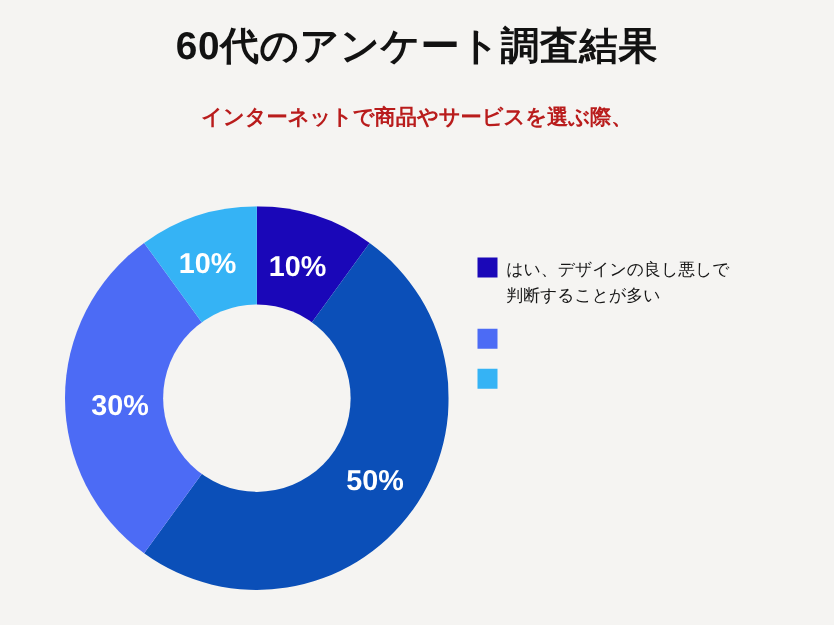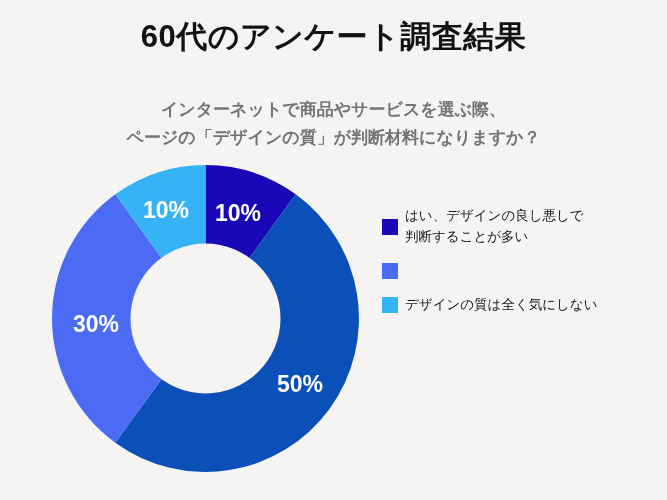--- a/index.html
+++ b/index.html
@@ -36,23 +36,22 @@
     white-space: nowrap;
   }
   .subtitle {
     position: absolute;
     left: 0;
     top: 80px;
     width: 667px;
     text-align: center;
     font-size: 17px;
     font-weight: bold;
-    color: #737373;
+    color: #b91c1c;
     line-height: 1.65;
-    margin-top: 16px;
   }
   .subtitle .sub-line {
     display: block;
     white-space: nowrap;
   }
   
   .chart-wrap {
     position: absolute;
     left: 52px;
     top: 165px;
@@ -72,21 +71,20 @@
   }
   
   .legend {
     position: absolute;
     left: 382px;
     top: 206px;
     width: 280px;
   }
   .legend-item {
     display: flex;
-    align-items: center;
     margin-bottom: 16px;
   }
   .legend-item:last-child {
     margin-bottom: 0;
   }
   .legend-swatch {
     width: 16px;
     height: 16px;
     flex: 0 0 16px;
     margin-right: 7px;
@@ -100,21 +98,20 @@
 </style>
 </head>
 <body style="background: rgb(245, 244, 242);">
 
 <div class="canvas">
 
   <div class="title">60代のアンケート調査結果</div>
 
   <div class="subtitle">
     <span class="sub-line">インターネットで商品やサービスを選ぶ際、</span>
-    <span class="sub-line">ページの「デザインの質」が判断材料になりますか？</span>
   </div>
 
   <div class="chart-wrap">
     <svg class="chart-svg" viewBox="0 0 307 307">
       <g id="donut-segments">
           <path d="M 153.5 153.5 L 153.5 0 A 153.5 153.5 0 0 1 243.72503622689464 29.315891363445573 Z" fill="#1a07b8"></path>
           <path d="M 153.5 153.5 L 243.72503622689464 29.315891363445573 A 153.5 153.5 0 0 1 63.274963773105384 277.6841086365544 Z" fill="#0b4fb8"></path>
           <path d="M 153.5 153.5 L 63.274963773105384 277.6841086365544 A 153.5 153.5 0 0 1 63.274963773105355 29.315891363445587 Z" fill="#4c6bf5"></path>
           <path d="M 153.5 153.5 L 63.274963773105355 29.315891363445587 A 153.5 153.5 0 0 1 153.49999999999997 0 Z" fill="#35b3f5"></path>
         </g>
@@ -132,17 +129,16 @@
     <div class="legend-item">
       <span class="legend-swatch" style="background: rgb(26, 7, 184);"></span>
       <span class="legend-text">はい、デザインの良し悪しで
 判断することが多い</span>
     </div>
     <div class="legend-item">
       <span class="legend-swatch" style="background: rgb(76, 107, 245);"></span>
     </div>
     <div class="legend-item">
       <span class="legend-swatch" style="background: rgb(53, 179, 245);"></span>
-      <span class="legend-text">デザインの質は全く気にしない</span>
     </div>
   </div>
 
 </div>
 
 </body></html>

